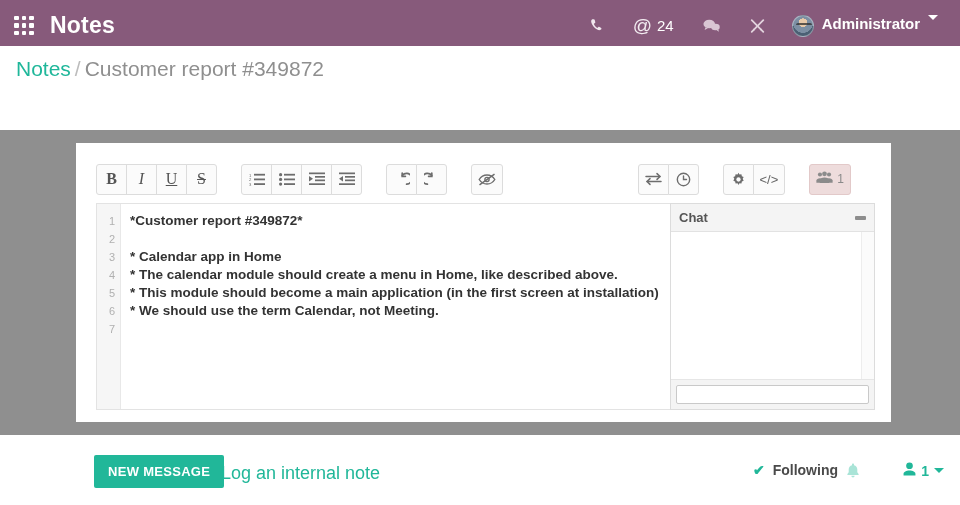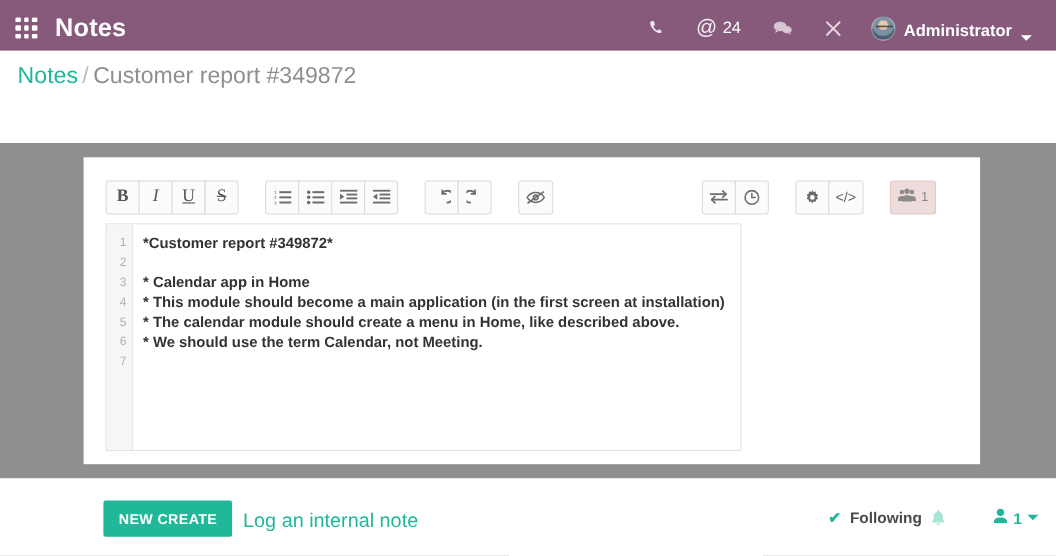--- a/index.html
+++ b/index.html
@@ -35,21 +35,21 @@
   }
   .tb-item {
     display: flex; align-items: center; justify-content: center;
     height: 51px; padding: 0 14px; color: #f0e6ee; cursor: pointer;
     font-size: 15px;
   }
   .tb-item svg { display: block; }
   .mention { display: flex; align-items: center; gap: 5px; color: #ffffff; font-size: 15px; }
   .mention .at { font-size: 19px; line-height: 1; color:#f3ecf1; }
   .user-menu {
-    display: flex; align-items: flex-end; gap: 8px; color: #ffffff;
+    display: flex; align-items: flex-start; gap: 8px; color: #ffffff;
     font-size: 15px; font-weight: bold; padding: 0 6px 0 12px; cursor: pointer;
   }
   .avatar {
     width: 22px; height: 22px; border-radius: 50%;
     background: radial-gradient(circle at 50% 34%, #e8c9a8 0 26%, #7c8fa3 27% 60%, #4b6074 61% 100%);
     border: 1px solid rgba(255,255,255,.35); position: relative; overflow: hidden; flex: none;
   }
   .avatar::after {
     content: ""; position: absolute; left: 3px; top: 7px; width: 16px; height: 4px;
     border-top: 2px solid #2e2e2e; border-radius: 2px; opacity: .75;
@@ -423,33 +423,45 @@
           <div>3</div>
           <div>4</div>
           <div>5</div>
           <div>6</div>
           <div>7</div>
         </div>
         <div class="code">
           <div>*Customer report #349872*</div>
           <div>&nbsp;</div>
           <div>* Calendar app in Home</div>
+          <div>* The calendar module should create a menu in Home, like described above.</div>
           <div>* This module should become a main application (in the first screen at installation)</div>
-          <div>* The calendar module should create a menu in Home, like described above.</div>
           <div>* We should use the term Calendar, not Meeting.</div>
           <div>&nbsp;</div>
         </div>
       </div>
 
+      <div class="chat">
+        <div class="chat-head">
+          <span class="chat-title">Chat</span>
+          <span class="chat-min"></span>
+        </div>
+        <div class="chat-body">
+          <div class="chat-scroll"></div>
+        </div>
+        <div class="chat-foot">
+          <input class="chat-input" type="text" value="" placeholder="" style="">
+        </div>
+      </div>
 
     </div>
   </div>
 
   <div class="footer">
-    <button class="btn-newmsg">NEW CREATE</button>
+    <button class="btn-newmsg">NEW MESSAGE</button>
     <span class="lnk-internal">Log an internal note</span>
 
     <div class="follow-box">
       <span class="chk">✔</span>
       <span>Following</span>
       <span class="bell">
         <svg width="14" height="15" viewBox="0 0 14 15" fill="#a9e4d7">
           <path d="M7 .6c.6 0 1 .4 1 1v.6c2 .5 3.3 2.2 3.3 4.3v2.7l1.3 1.9v.8H1.4v-.8l1.3-1.9V6.5c0-2.1 1.3-3.8 3.3-4.3v-.6c0-.6.4-1 1-1z"></path>
           <path d="M5.4 12.8h3.2c0 .9-.7 1.6-1.6 1.6s-1.6-.7-1.6-1.6z"></path>
         </svg>

